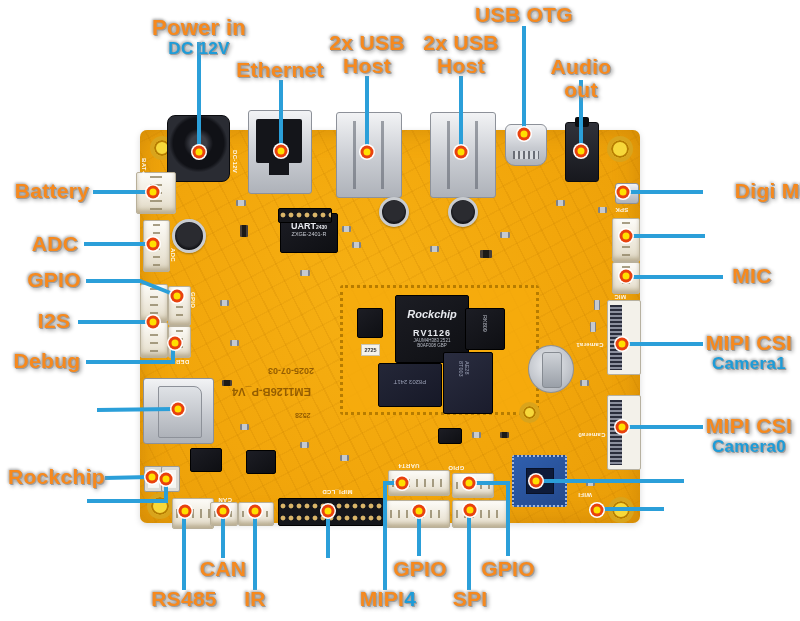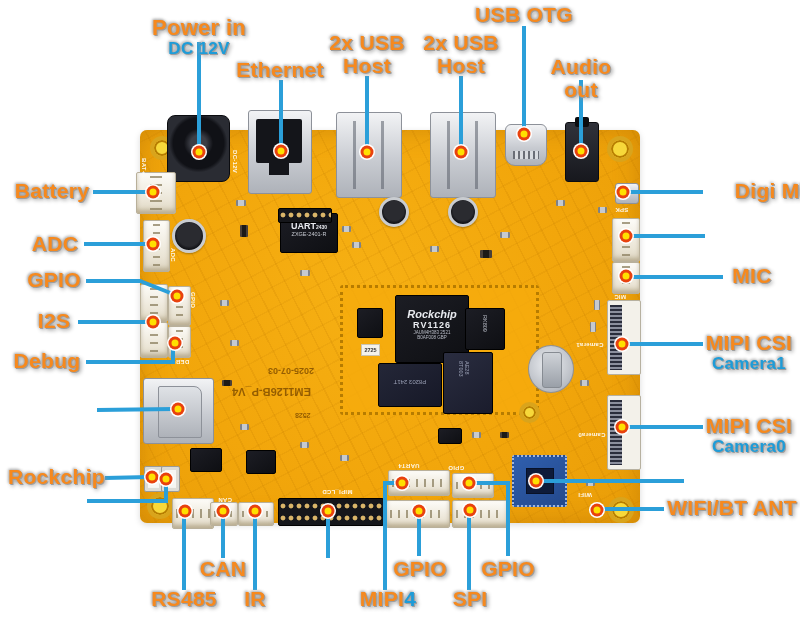--- a/index.html
+++ b/index.html
@@ -127,21 +127,21 @@
   </div>
   <div class="cmp silver" style="left:590px;top:504px;width:12px;height:10px;"></div>
   <div class="cmp coin" style="left:528px;top:345px;width:44px;height:46px;"></div>
 
   <div class="cmp chip" style="left:280px;top:213px;width:56px;height:38px;text-align:center;">
     <div style="margin-top:7px;font-size:9px;font-weight:bold;"><span>UART</span><span style="font-size:5px;">2430</span></div>
     <div style="font-size:5.5px;color:#c7cad2;">ZXGE-2401-R</div>
   </div>
   <div class="cmp chip" style="left:395px;top:295px;width:72px;height:66px;text-align:center;">
     <div style="margin-top:12px;font-size:11px;font-weight:bold;font-style:italic;">Rockchip</div>
-    <div style="font-size:9px;font-weight:bold;letter-spacing:1px;">RV1126</div>
+    <div style="font-size:9px;font-weight:bold;letter-spacing:1px;margin-top:8px;">RV1126</div>
     <div style="font-size:4.5px;color:#b9bdc7;">JAUM4H383 2521</div>
     <div style="font-size:4.5px;color:#b9bdc7;">B0AF008 GBP</div>
   </div>
   <div class="cmp chip" style="left:378px;top:363px;width:62px;height:42px;background:linear-gradient(145deg,#242738,#161827);">
     <div class="r180" style="margin-top:15px;text-align:center;font-size:6px;color:#9aa0b5;">P8203 241T</div>
   </div>
   <div class="cmp chip" style="left:443px;top:352px;width:48px;height:60px;background:linear-gradient(145deg,#2a2d40,#1a1c2c);">
     <div class="r90" style="position:absolute;left:26px;top:8px;font-size:5.5px;color:#9aa0b5;">AE28 8T003</div>
   </div>
   <div class="cmp chip" style="left:465px;top:308px;width:38px;height:40px;">
@@ -429,23 +429,20 @@
     <span>MIC</span>
   </div>
   <div class="lbl" style="left:700px;top:332px;width:98px;">
     <span>MIPI CSI</span>
     <span class="sub">Camera1</span>
   </div>
   <div class="lbl" style="left:700px;top:415px;width:98px;">
     <span>MIPI CSI</span>
     <span class="sub">Camera0</span>
   </div>
-  <div class="lbl" style="left:664px;top:497px;width:136px;">
-    <span>WIFI/BT ANT</span>
-  </div>
 
   <div class="lbl" style="left:144px;top:588px;width:80px;">
     <span>RS485</span>
   </div>
   <div class="lbl" style="left:183px;top:558px;width:80px;">
     <span>CAN</span>
   </div>
   <div class="lbl" style="left:225px;top:588px;width:60px;">
     <span>IR</span>
   </div>

